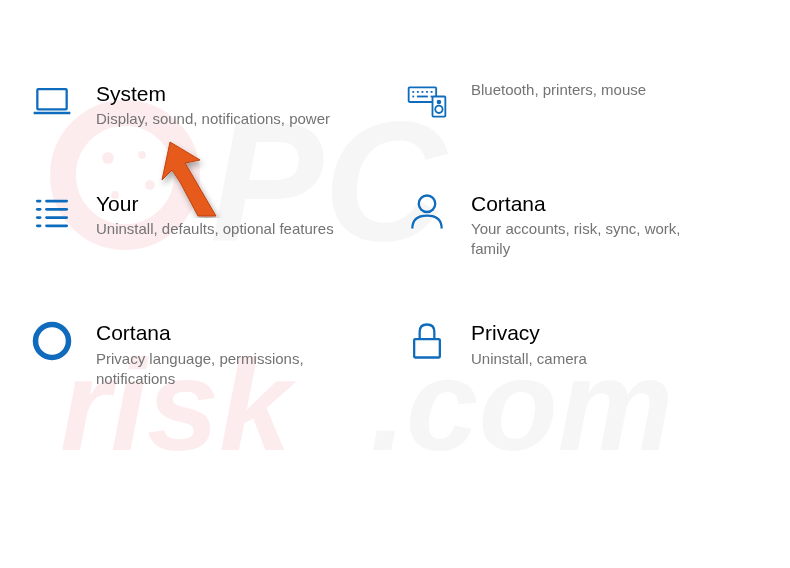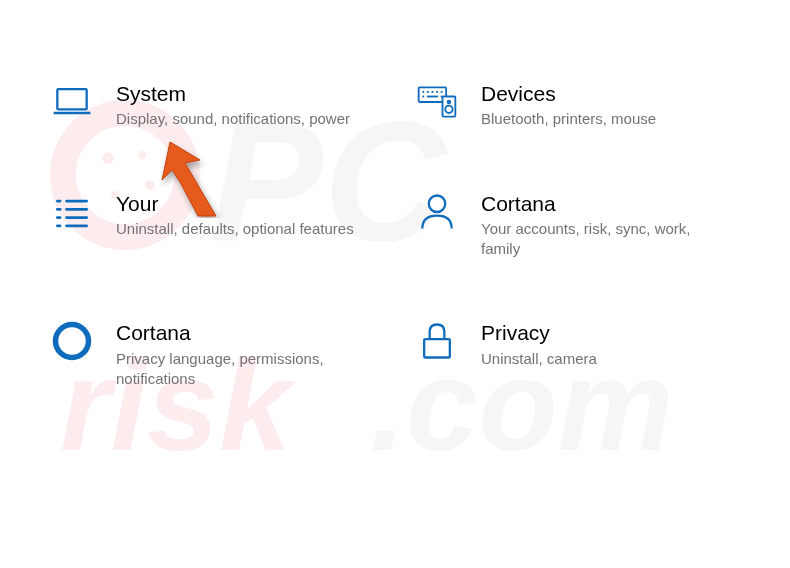--- a/index.html
+++ b/index.html
@@ -26,21 +26,21 @@
       opacity: 0.08;
       z-index: 0;
     }
     .settings-grid {
       position: relative;
       z-index: 1;
       display: grid;
       grid-template-columns: 1fr 1fr;
       column-gap: 40px;
       row-gap: 60px;
-      padding: 80px 50px 50px 50px;
+      padding: 80px 50px 50px 30px;
     }
     .settings-item {
       display: flex;
       align-items: flex-start;
       gap: 22px;
       cursor: pointer;
     }
     .icon-box {
       width: 44px;
       height: 44px;
@@ -123,21 +123,20 @@
         <line x1="28" y1="13" x2="30" y2="13"></line>
         <line x1="8" y1="18" x2="10" y2="18"></line>
         <line x1="13" y1="18" x2="25" y2="18"></line>
         <line x1="28" y1="18" x2="30" y2="18"></line>
         <rect x="30" y="18" width="14" height="22" rx="1" fill="#fff"></rect>
         <circle cx="37" cy="24" r="1.5" fill="#0F6CBD"></circle>
         <circle cx="37" cy="32" r="4"></circle>
       </svg>
     </div>
     <div class="text-box">
-      <div class="item-title">Devices</div>
       <div class="item-subtitle">Bluetooth, printers, mouse</div>
     </div>
   </div>
 
   <div class="settings-item">
     <div class="icon-box">
       <svg viewBox="0 0 48 48" fill="none" stroke="#0F6CBD" stroke-width="3" stroke-linecap="round">
         <line x1="8" y1="12" x2="11" y2="12"></line>
         <line x1="18" y1="12" x2="40" y2="12"></line>
         <line x1="8" y1="21" x2="11" y2="21"></line>

